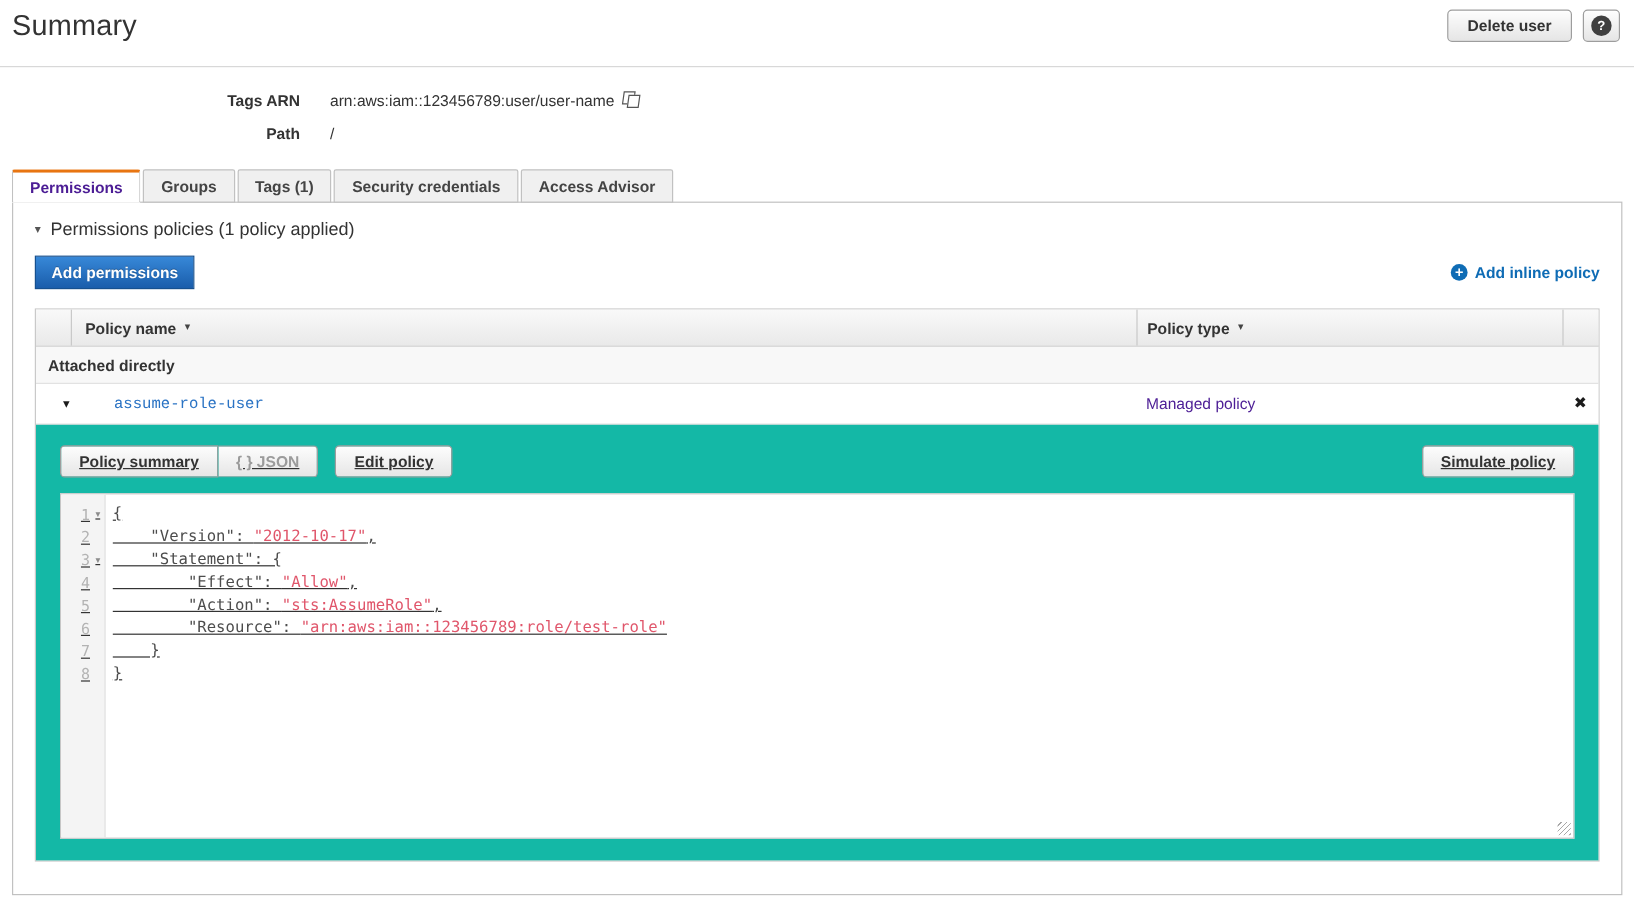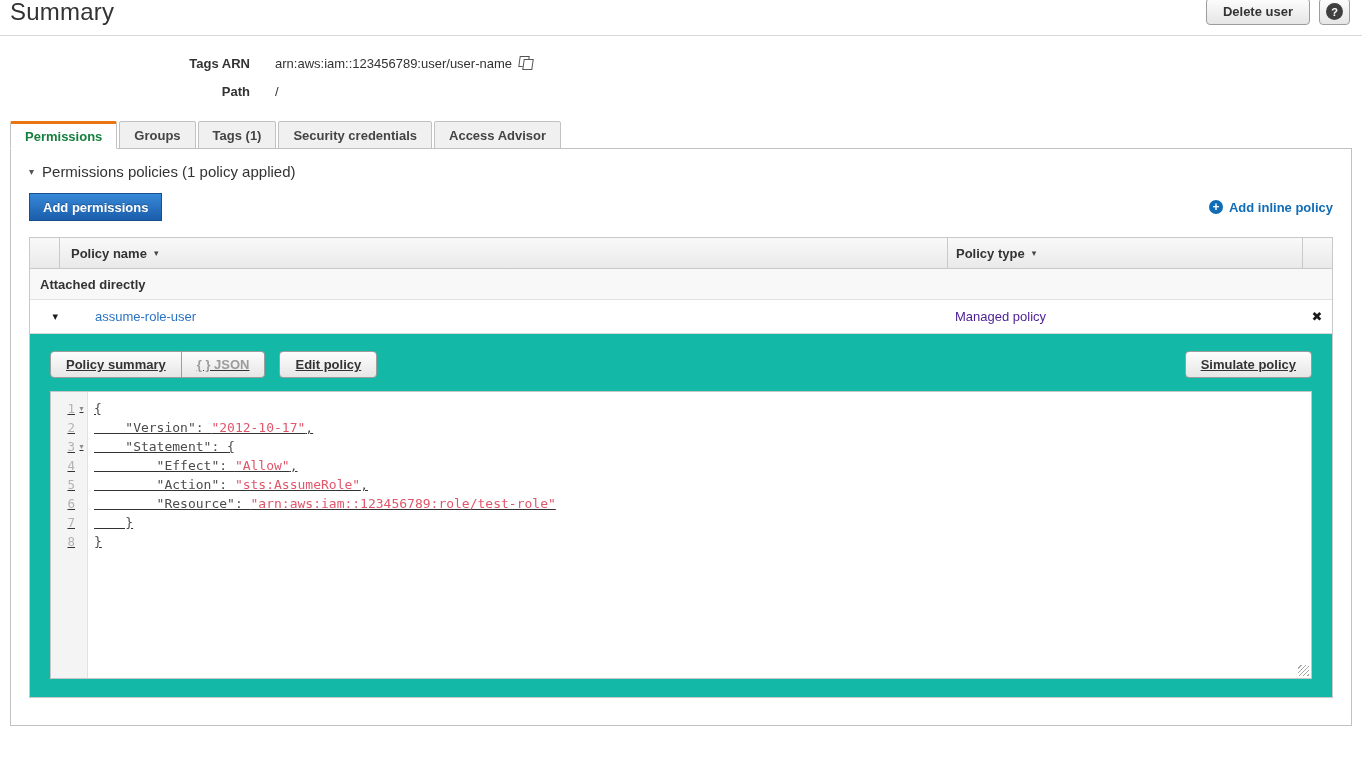--- a/index.html
+++ b/index.html
@@ -1,20 +1,20 @@
 <!DOCTYPE html>
 <html><head>
 <meta charset="utf-8">
 <style>
   * { margin:0; padding:0; box-sizing:border-box; }
   html,body { width:1362px; height:766px; background:#fff; overflow:hidden;
     font-family:"Liberation Sans", sans-serif; color:#333; }
 
   
-  .titlebar { height:36px; padding:0 12px 12px 10px; border-bottom:1px solid #d8d8d8;
+  .titlebar { height:56px; padding:0 12px 12px 10px; border-bottom:1px solid #d8d8d8;
     display:flex; align-items:center; }
   .page-title { font-size:24px; font-weight:400; color:#333; letter-spacing:0.2px; }
   .titlebar-actions { margin-left:auto; display:flex; gap:9px; align-items:center; }
   .btn-gray { display:inline-flex; align-items:center; justify-content:center;
     height:27px; padding:0 16px; font-size:13px; font-weight:bold; color:#333;
     background:linear-gradient(#fdfdfd,#e5e5e5); border:1px solid #9d9d9d;
     border-radius:4px; cursor:pointer; box-shadow:0 1px 0 rgba(255,255,255,.6) inset; }
   .btn-help { padding:0 6px; }
   .help-circle { width:17px; height:17px; border-radius:50%; background:#3f3f3f;
     color:#fff; font-size:11px; font-weight:bold; display:inline-flex;
@@ -31,21 +31,21 @@
   .copy-icon .pg.back { width:10px; height:11px; left:0; top:0; transform:skewX(-8deg); }
   .copy-icon .pg.front { width:10px; height:11px; left:4px; top:3px; transform:skewX(-8deg); }
 
   
   .tabs { display:flex; gap:2px; padding-left:10px; margin-top:16px; position:relative;
     z-index:2; margin-bottom:-1px; }
   .tab { height:28px; padding:0 14px; display:flex; align-items:center;
     font-size:13px; font-weight:bold; color:#444; background:#f0f0f0;
     border:1px solid #c1c1c1; border-radius:2px 2px 0 0; cursor:pointer; }
   .tab.active { background:#fff; border-top:3px solid #e87511; border-bottom:1px solid #fff;
-    color:#15803d; }
+    color:#4c1d95; }
 
   
   .panel { margin:0 10px; height:578px; background:#fff; border:1px solid #c1c1c1;
     padding:0 18px; }
 
   .section-header { margin-top:14px; display:flex; align-items:center; gap:8px;
     font-size:15px; color:#333; cursor:pointer; }
   .disclosure { font-family:"DejaVu Sans", sans-serif; font-size:10px; color:#555; }
 
   .actions-row { margin-top:13px; display:flex; align-items:center; justify-content:space-between; }
@@ -70,21 +70,21 @@
   .th-action { flex:0 0 30px; border-left:1px solid #c9c9c9; }
   .sort-arrow { font-family:"DejaVu Sans", sans-serif; font-size:9px; color:#444; margin-left:7px; }
 
   .group-row { height:31px; display:flex; align-items:center; padding-left:10px;
     background:#f8f8f8; border-bottom:1px solid #e2e2e2; font-size:13px; font-weight:bold; }
   .policy-row { height:34px; display:flex; align-items:center; background:#fff;
     border-bottom:1px solid #d9d9d9; font-size:13px; }
   .cell-expand { width:29px; display:flex; justify-content:flex-end; }
   .expand-tri { font-family:"DejaVu Sans", sans-serif; font-size:11px; color:#1b1b1b;
     cursor:pointer; padding-right:1px; }
-  .cell-name { flex:0 0 888px; padding-left:36px; }
+  .cell-name { flex:0 0 888px; padding-left:36px;font-family:Liberation Mono, monospace; }
   .policy-link { color:#2a73c4; cursor:pointer; text-decoration:none; }
   .cell-type { flex:1; padding-left:8px; color:#4c1d95; }
   .cell-action { flex:0 0 30px; display:flex; justify-content:center; }
   .remove-x { font-family:"DejaVu Sans", sans-serif; font-size:13px; color:#1b1b1b;
     cursor:pointer; font-weight:bold; }
 
   
   .expanded { background:#14b8a6; padding:17px 20px 18px 20px;text-decoration:underline; }
   .viewer-buttons { display:flex; align-items:center; }
   .vbtn { height:27px; display:inline-flex; align-items:center; padding:0 15px;

